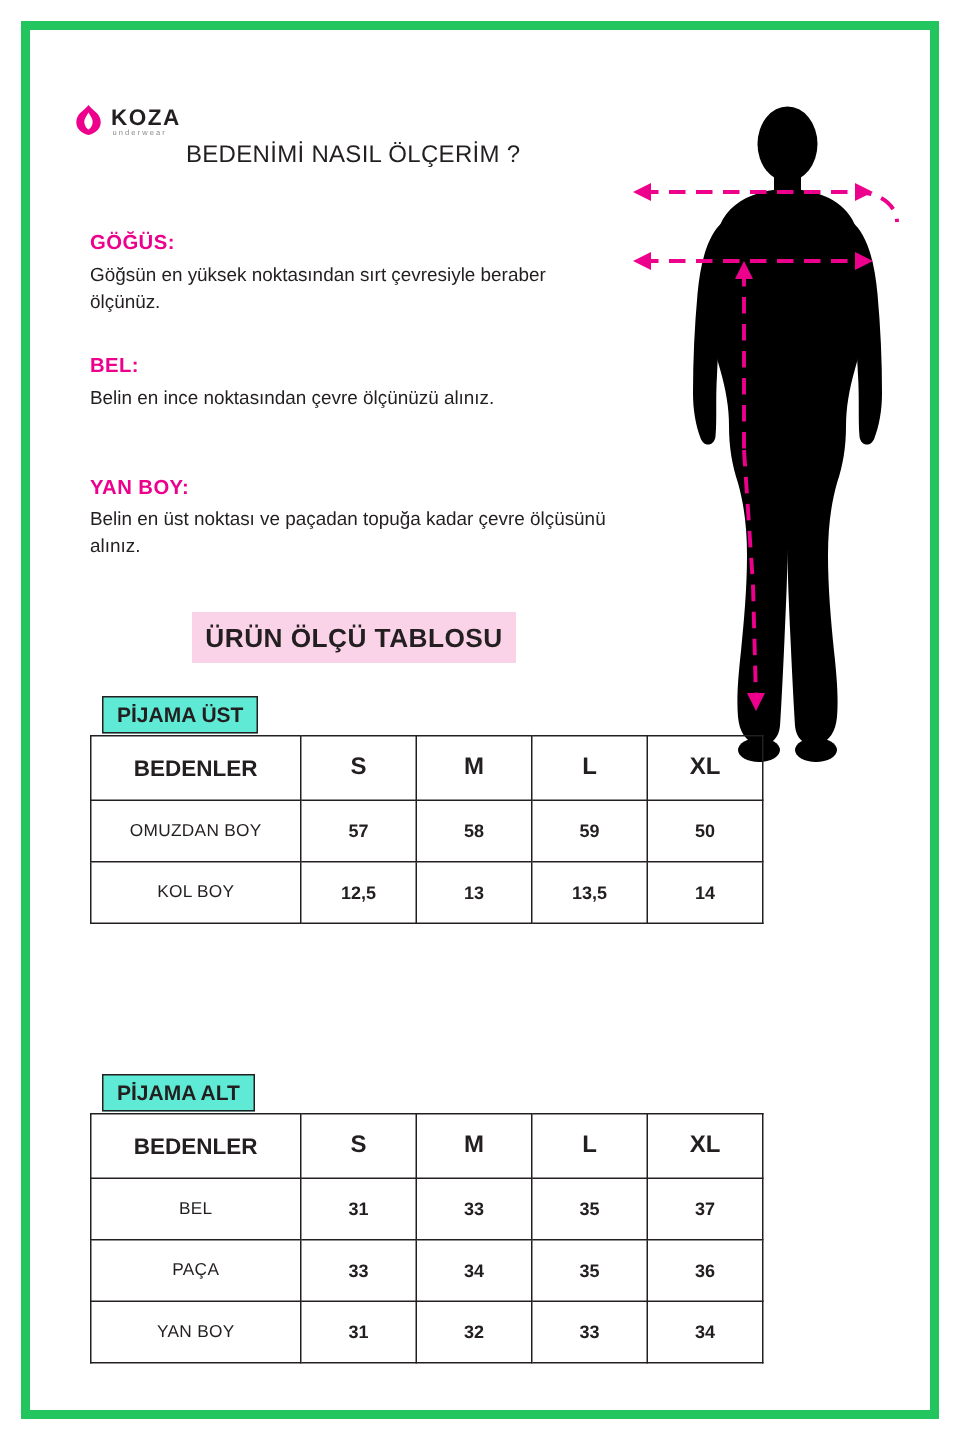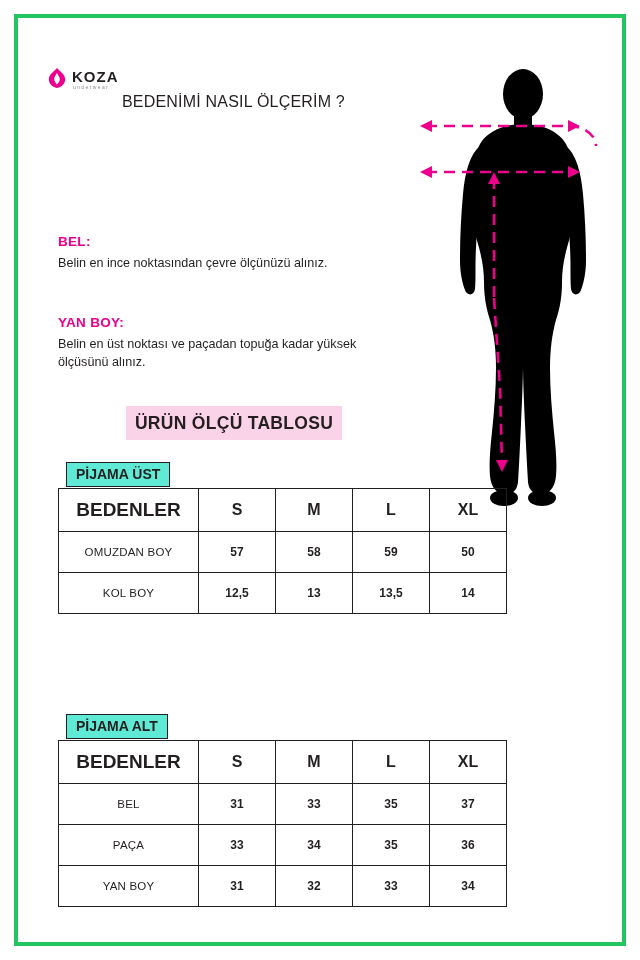--- a/index.html
+++ b/index.html
@@ -18,21 +18,21 @@
     width: 640px;
     height: 960px;
     background: #ffffff;
     box-sizing: border-box;
     padding: 14px;
   }
   .frame {
     position: relative;
     width: 100%;
     height: 100%;
-    border: 4px solid #22c55e;
+    border: 6px solid #22c55e;
     box-sizing: border-box;
     padding-left: 36px;
   }
 
   
   .logo {
     position: absolute;
     left: 26px;
     top: 46px;
     width: 72px;
@@ -151,21 +151,21 @@
     border: 1.4px solid #231f20;
     text-align: center;
     color: #231f20;
   }
   table.sizes tr.head td {
     height: 40px;
     font-size: 16px;
     font-weight: bold;
   }
   table.sizes tr.head td.rowhead {
-    font-size: 19px;
+    font-size: 15px;
     font-weight: bold;
   }
   table.sizes tr.body td {
     height: 38px;
     font-size: 12px;
     font-weight: bold;
   }
   table.sizes tr.body td.rowhead {
     font-size: 11.5px;
     font-weight: normal;
@@ -186,29 +186,33 @@
           <path d="M13 2 C10 6, 6 7, 5 12 C4 17, 8 21, 13 22 C18 21, 22 17, 21 12 C20 7, 16 6, 13 2 Z" fill="#ec008c"></path>
           <path d="M13 7 C11.4 10, 9.6 11.6, 10.4 14.6 C11 17, 13 18.4, 13 18.4 C13 18.4, 15 17, 15.6 14.6 C16.4 11.6, 14.6 10, 13 7 Z" fill="#ffffff"></path>
         </svg>
       </div>
       <div class="logo-text">KOZA</div>
       <div class="logo-sub">underwear</div>
     </div>
 
     <div class="headline">BEDENİMİ NASIL ÖLÇERİM ?</div>
 
+    <div class="mblock" id="block-gogus">
+      <div class="m-title">GÖĞÜS:</div>
+      <div class="m-text">Göğsün en yüksek noktasından sırt çevresiyle beraber ölçünüz.</div>
+    </div>
 
     <div class="mblock" id="block-bel">
       <div class="m-title">BEL:</div>
       <div class="m-text">Belin en ince noktasından çevre ölçünüzü alınız.</div>
     </div>
 
     <div class="mblock" id="block-yan">
       <div class="m-title">YAN BOY:</div>
-      <div class="m-text">Belin en üst noktası ve paçadan topuğa kadar yüksek ölçüsünü alınız.</div>
+      <div class="m-text">Belin en üst noktası ve paçadan topuğa kadar çevre ölçüsünü alınız.</div>
     </div>
 
     <div class="banner">
       <span>ÜRÜN ÖLÇÜ TABLOSU</span>
     </div>
 
     <div class="figure-wrap">
       <svg viewBox="0 0 210 450" width="210" height="450" aria-hidden="true">
 
         <g fill="#000000">

